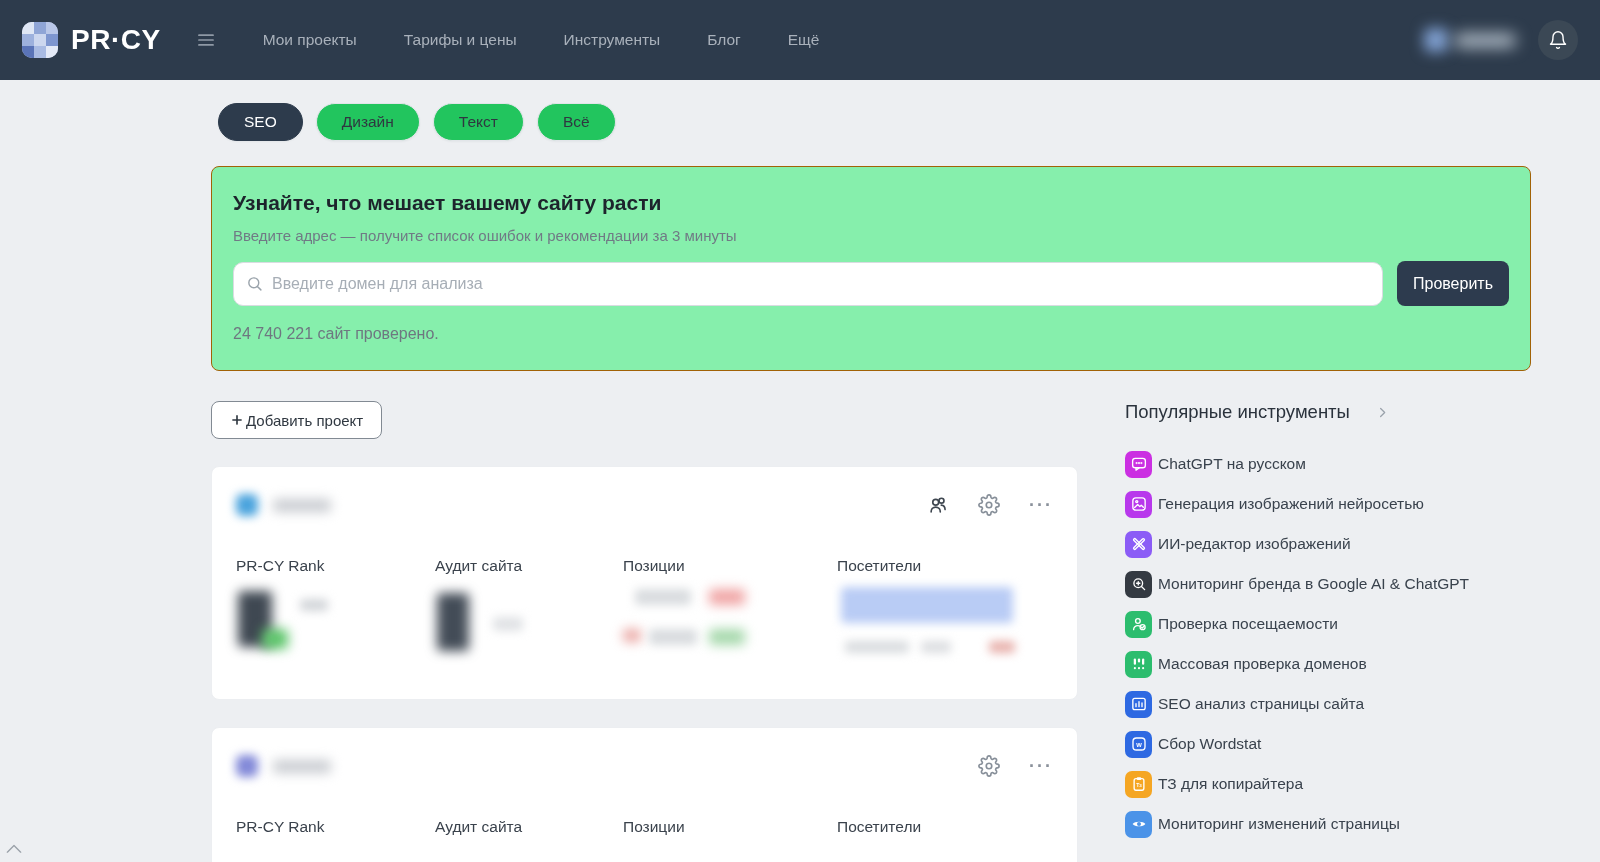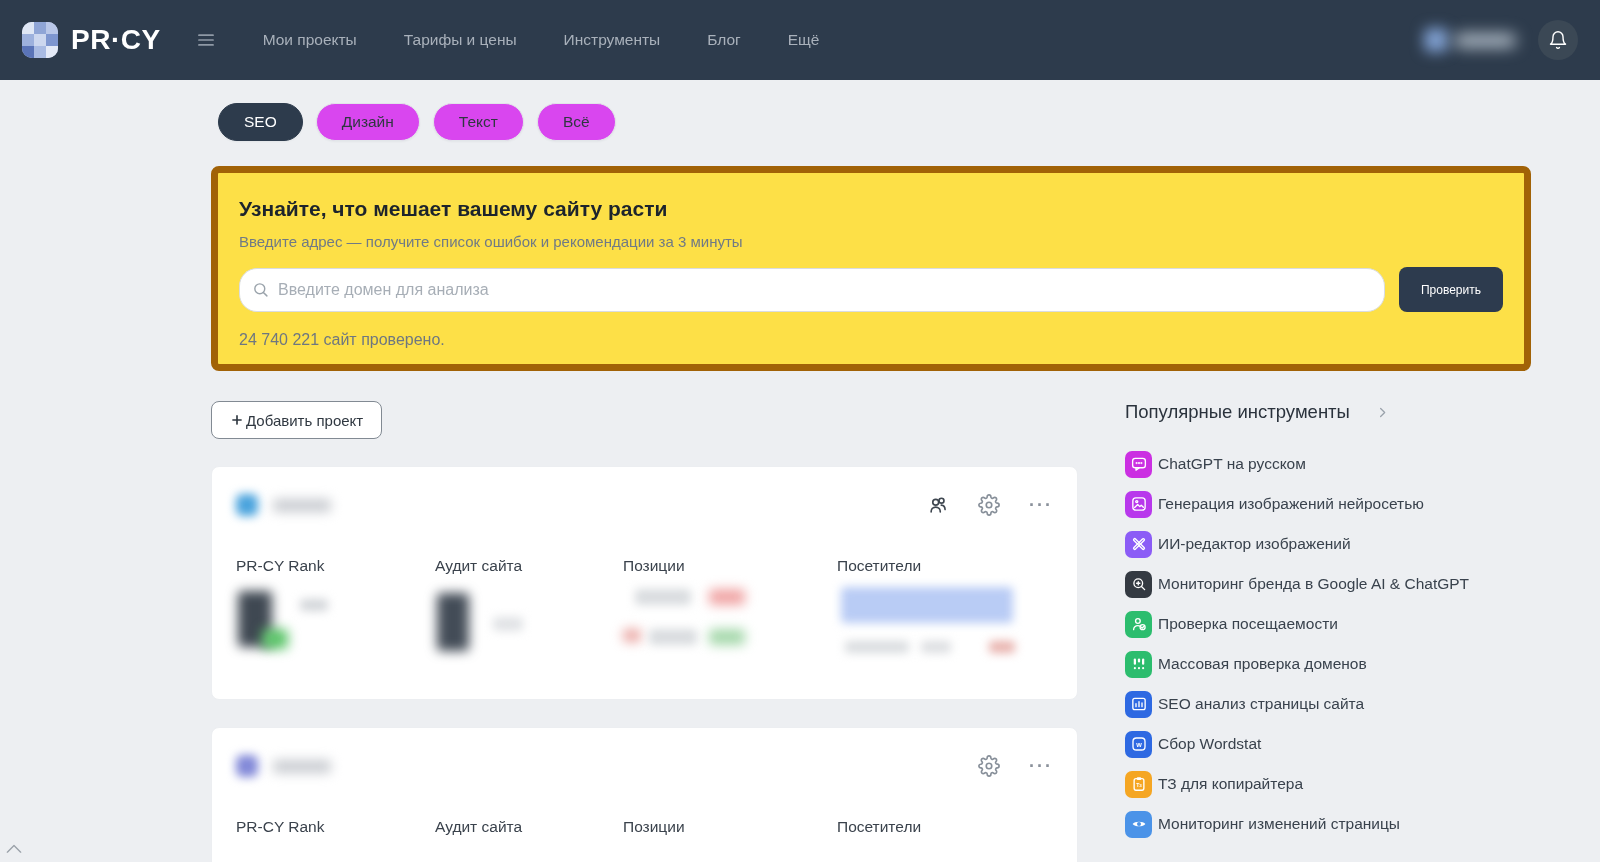--- a/index.html
+++ b/index.html
@@ -22,37 +22,37 @@
     background:#7f9fd0; filter:blur(7px); }
   .user-chip .u-txt { position:absolute; left:30px; top:11px; width:62px; height:13px; border-radius:6px;
     background:#b9c4cf; filter:blur(8px); }
   .bell-btn { width:40px; height:40px; border-radius:50%; background:#3b4855;
     display:flex; align-items:center; justify-content:center; cursor:pointer; }
   .bell-btn svg { width:20px; height:20px; }
 
   
   .filter-pills { position:absolute; left:218px; top:103px; display:flex; gap:13px; }
   .pill { height:38px; padding:0 25px; display:flex; align-items:center; border-radius:19px;
-    background:#d946ef; border:1px solid #e2e5e9; font-size:15.5px; color:#2f3740; cursor:pointer;
+    background:#22c55e; border:1px solid #e2e5e9; font-size:15.5px; color:#2f3740; cursor:pointer;
     box-shadow:0 1px 2px rgba(40,50,60,.05); }
   .pill.active { background:#2d3b4c; border-color:#2d3b4c; color:#fff; }
 
   
   .hero { position:absolute; left:211px; top:166px; width:1320px; height:205px;
-    background:#fde047; border:7px solid #a16207; border-radius:8px; padding:24px 21px 0 21px; }
+    background:#86efac; border:1px solid #a16207; border-radius:8px; padding:24px 21px 0 21px; }
   .hero-title { font-size:21px; font-weight:bold; color:#1d242c; }
   .hero-sub { margin-top:12px; font-size:15px; color:#707a85; }
   .hero-form { margin-top:17px; display:flex; align-items:center; }
   .search-wrap { position:relative; flex:1; }
   .search-wrap svg { position:absolute; left:13px; top:13px; width:17px; height:17px; color:#9aa3ab; }
-  .domain-input { width:100%; height:44px; border:1px solid #d9dce1; border-radius:18px;
+  .domain-input { width:100%; height:44px; border:1px solid #d9dce1; border-radius:10px;
     padding:0 14px 0 38px; font-size:16px; color:#2f3740; font-family:"Liberation Sans",sans-serif; outline:none; }
   .domain-input::placeholder { color:#a7aeb6; }
-  .check-btn { margin-left:14px; height:45px; padding:0 22px; background:#2d3b4e; color:#fff;
-    font-size:12px; border:none; border-radius:8px; cursor:pointer; font-family:"Liberation Sans",sans-serif; }
+  .check-btn { margin-left:14px; height:45px; padding:0 16px; background:#2d3b4e; color:#fff;
+    font-size:16px; border:none; border-radius:8px; cursor:pointer; font-family:"Liberation Sans",sans-serif; }
   .hero-counter { margin-top:19px; font-size:16px; color:#6e7780; }
 
   
   .left-col { position:absolute; left:211px; top:401px; width:867px; }
   .add-btn { display:inline-flex; align-items:center; gap:2px; height:38px; padding:0 18px;
     background:#fff; border:1px solid #828a93; border-radius:8px; font-size:15px; color:#2f3740; cursor:pointer; }
   .add-btn svg { width:14px; height:14px; color:#2f3740; }
 
   .project-card { margin-top:27px; background:#fff; border:1px solid #eceef1; border-radius:8px;
     padding:27px 24px 0 24px; height:234px; position:relative; }

